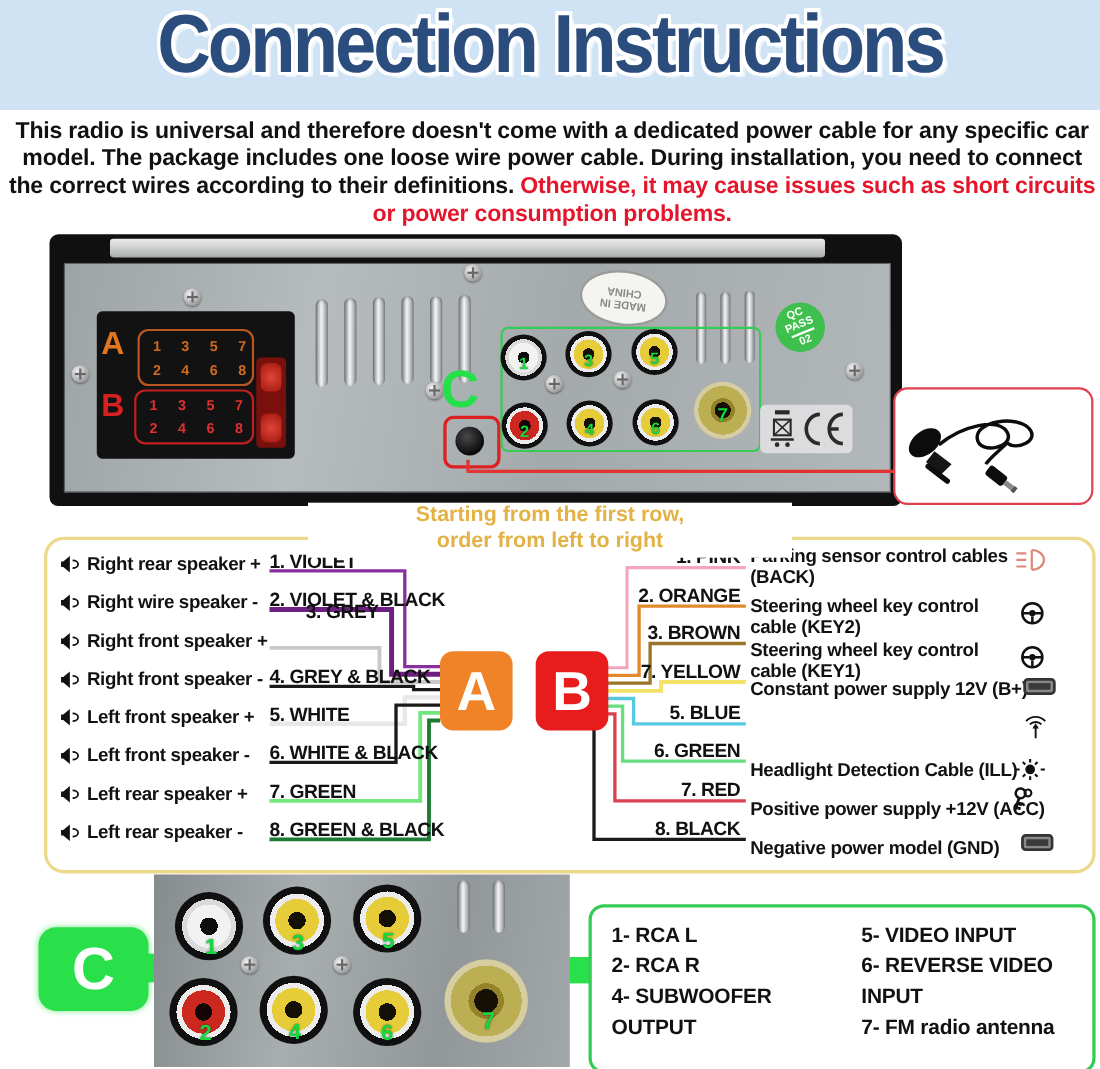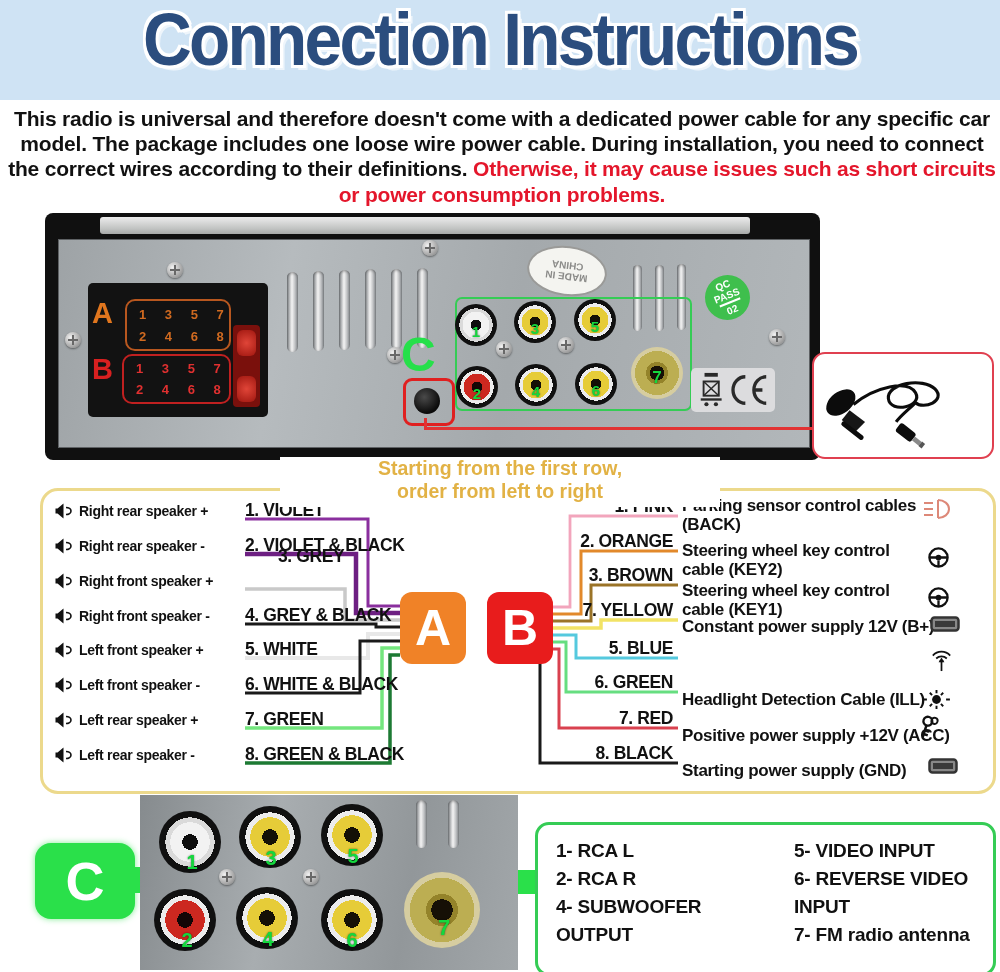--- a/index.html
+++ b/index.html
@@ -62,21 +62,21 @@
   .mic-box{position:absolute;left:812px;top:352px;width:178px;height:103px;background:#fff;
     border:2px solid #e04050;border-radius:13px;}
   .mic-line{position:absolute;left:427px;top:427px;width:388px;height:3px;background:#e23333;}
 
   
   .callout{position:absolute;left:280px;top:457px;width:440px;height:50px;background:#fff;z-index:3;
     text-align:center;font-weight:bold;font-size:19.5px;color:#e2b245;line-height:1.18;}
   .wirebox{position:absolute;left:40px;top:488px;width:950px;height:300px;border:3px solid #ecd98c;border-radius:18px;z-index:1;}
   .wires{position:absolute;left:0;top:0;width:1000px;height:972px;z-index:2;pointer-events:none;}
   .spk-row{position:absolute;left:55px;display:flex;align-items:center;gap:7px;
-    font-size:14px;font-weight:bold;letter-spacing:-.3px;z-index:2;}
+    font-size:17px;font-weight:bold;letter-spacing:-.3px;z-index:2;}
   .wlabel{position:absolute;left:245px;font-size:17.5px;font-weight:bold;letter-spacing:-.4px;z-index:2;}
   .rlabel{position:absolute;left:561px;width:112px;text-align:right;font-size:17.5px;font-weight:bold;letter-spacing:-.4px;z-index:2;}
   .func{position:absolute;left:682px;font-size:17px;font-weight:bold;line-height:1.12;letter-spacing:-.3px;z-index:2;}
   .nowrap{white-space:nowrap;}
   .boxA,.boxB{position:absolute;top:592px;width:66px;height:72px;border-radius:12px;z-index:4;
     display:flex;align-items:center;justify-content:center;color:#fff;font-size:50px;font-weight:bold;}
   .boxA{left:400px;background:#f08227;}
   .boxB{left:487px;background:#e81c1c;}
   .icon{position:absolute;z-index:2;}
 
@@ -239,21 +239,21 @@
         <path d="M8.5,0.5 V15.5 L2.5,10.5 H0.5 V5.5 H2.5 Z" fill="#111"></path>
         <path d="M11,4.5 a5,3.5 0 0 1 0,7" fill="none" stroke="#111" stroke-width="1.6"></path>
       </svg>
       <span>Right rear speaker +</span>
     </div>
   <div class="spk-row" style="top:538px;">
       <svg width="17" height="16" viewBox="0 0 17 16">
         <path d="M8.5,0.5 V15.5 L2.5,10.5 H0.5 V5.5 H2.5 Z" fill="#111"></path>
         <path d="M11,4.5 a5,3.5 0 0 1 0,7" fill="none" stroke="#111" stroke-width="1.6"></path>
       </svg>
-      <span>Right rear speaker -</span>
+      <span>Right wire speaker -</span>
     </div>
   <div class="spk-row" style="top:573px;">
       <svg width="17" height="16" viewBox="0 0 17 16">
         <path d="M8.5,0.5 V15.5 L2.5,10.5 H0.5 V5.5 H2.5 Z" fill="#111"></path>
         <path d="M11,4.5 a5,3.5 0 0 1 0,7" fill="none" stroke="#111" stroke-width="1.6"></path>
       </svg>
       <span>Right front speaker +</span>
     </div>
   <div class="spk-row" style="top:608px;">
       <svg width="17" height="16" viewBox="0 0 17 16">
@@ -315,21 +315,21 @@
   <div class="rlabel" style="top:672px;">6. GREEN</div>
   <div class="rlabel" style="top:708px;">7. RED</div>
   <div class="rlabel" style="top:743px;">8. BLACK</div>
 
   <div class="func" style="top:496px;width:245px;">Parking sensor control cables (BACK)</div>
   <div class="func" style="top:541px;width:235px;">Steering wheel key control cable (KEY2)</div>
   <div class="func" style="top:581px;width:235px;">Steering wheel key control cable (KEY1)</div>
   <div class="func nowrap" style="top:617px;">Constant power supply 12V (B+)</div>
   <div class="func nowrap" style="top:690px;">Headlight Detection Cable (ILL)</div>
   <div class="func nowrap" style="top:726px;">Positive power supply +12V (ACC)</div>
-  <div class="func nowrap" style="top:761px;">Starting power supply (GND)</div>
+  <div class="func nowrap" style="top:761px;">Negative power model (GND)</div>
 
   <div class="icon" style="left:922px;top:497px;">
     <svg viewBox="0 0 30 24" width="30" height="24">
         <g stroke="#dd8878" stroke-width="2" fill="none">
           <path d="M2,6 h9 M2,12 h9 M2,18 h9"></path>
           <path d="M16,3 v18"></path>
           <path d="M16,3 a11,9 0 0 1 0,18"></path>
         </g>
       </svg>
   </div>
@@ -414,20 +414,20 @@
     <span class="jacknum" style="left:212px;top:145px;font-size:20px;">6</span>
     <span class="jacknum" style="left:304px;top:133px;font-size:22px;">7</span>
   </div>
 
   <div class="legend">
     <div class="col" style="left:18px;width:218px;">
       <div>1-  RCA L</div>
       <div>2-  RCA R</div>
       <div>4-  SUBWOOFER OUTPUT</div>
     </div>
-    <div class="col" style="left:256px;width:200px;">
+    <div class="col" style="left:245px;width:200px;">
       <div>5- VIDEO INPUT</div>
       <div>6- REVERSE VIDEO INPUT</div>
       <div>7- FM radio antenna</div>
     </div>
   </div>
 
 </div>
 
 </body></html>

